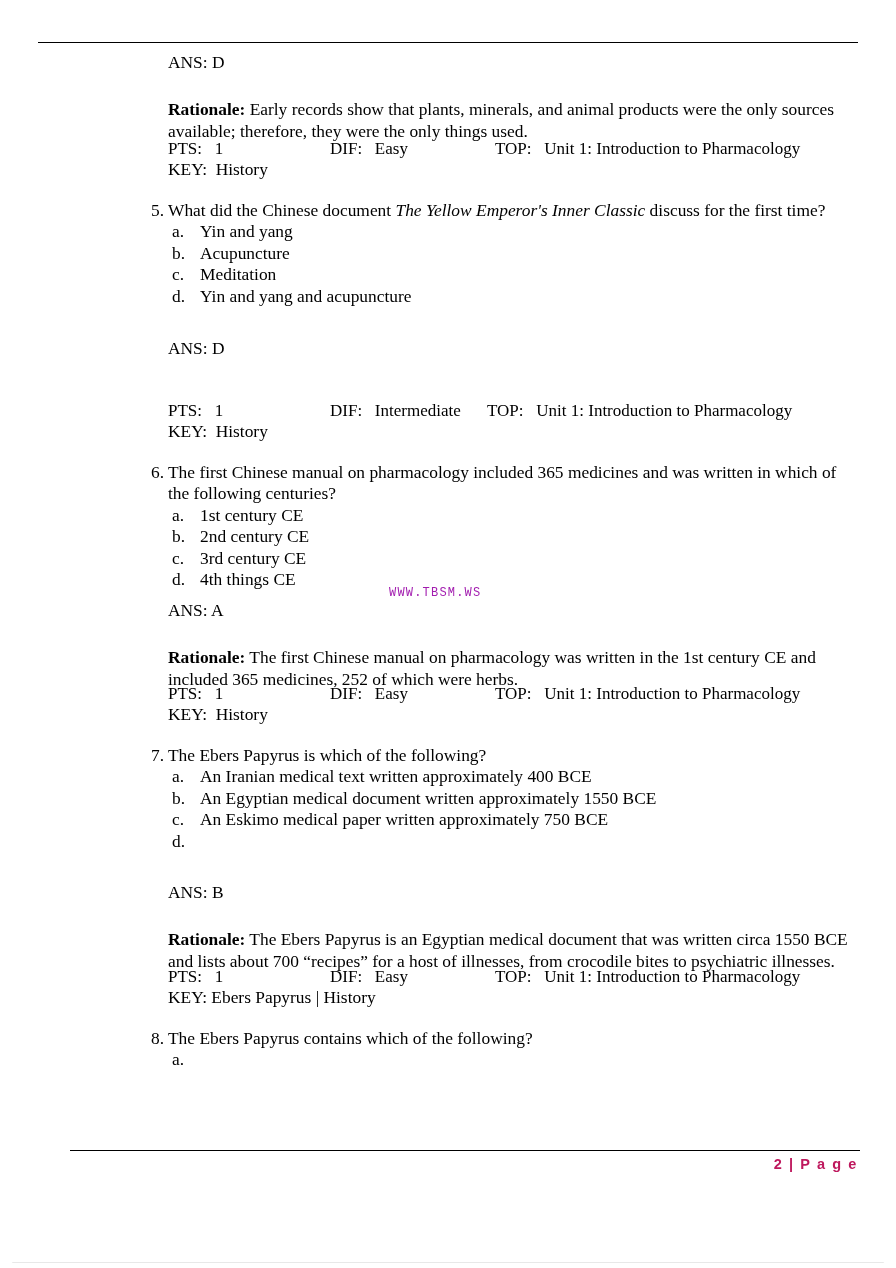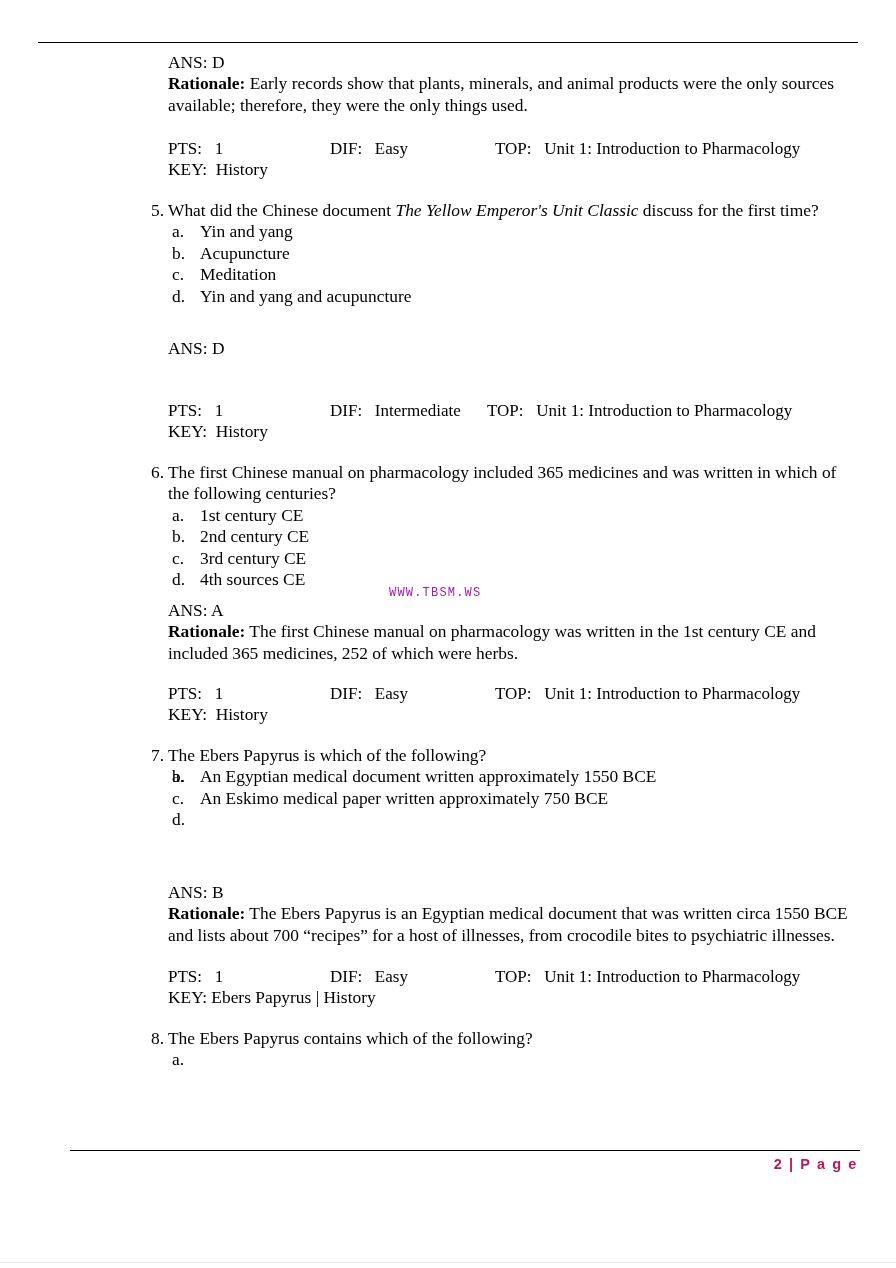--- a/index.html
+++ b/index.html
@@ -12,20 +12,21 @@
     font-family: "Liberation Serif", "DejaVu Serif", serif;
     color: #000000;
   }
   .page {
     position: relative;
     width: 896px;
     height: 1268px;
     background: #ffffff;
     overflow: hidden;
     box-sizing: border-box;
+    border-radius: 29px;
   }
   
   .page-edge {
     position: absolute;
     left: 0;
     right: 0;
     top: 1262px;
     height: 1px;
     background: #e8e8e8;
   }
@@ -65,20 +66,21 @@
     padding: 0;
     white-space: pre-wrap;
   }
   .ansblock {
     position: absolute;
     left: 168px;
     width: 690px;
   }
   .ansblock .rat-line {
     text-indent: 0;
+    margin-top: 26px;
   }
   .lbl-bold { font-weight: bold; }
 
   
   .qitem {
     position: absolute;
     left: 140px;
     width: 716px;
   }
   .qnum {
@@ -162,21 +164,21 @@
     <div class="ptsrow">
       <span class="col-pts">PTS:   1</span>
       <span class="col-dif">DIF:   Easy</span>
       <span class="col-top std">TOP:   Unit 1: Introduction to Pharmacology</span>
     </div>
     <div class="keyrow">KEY:  History</div>
   </div>
 
   <div class="qitem" style="top:200px;">
     <div class="qnum">5.</div>
-    <div class="qtext"><span>What did the Chinese document </span><span class="ital">The Yellow Emperor's Unit Classic</span><span> discuss for the first time?</span></div>
+    <div class="qtext"><span>What did the Chinese document </span><span class="ital">The Yellow Emperor's Inner Classic</span><span> discuss for the first time?</span></div>
     <div class="opts">
       <div class="opt"><span class="optltr">a.</span><span>Yin and yang</span></div>
       <div class="opt"><span class="optltr">b.</span><span>Acupuncture</span></div>
       <div class="opt"><span class="optltr">c.</span><span>Meditation</span></div>
       <div class="opt"><span class="optltr">d.</span><span>Yin and yang and acupuncture</span></div>
     </div>
   </div>
 
   <div class="ansblock" style="top:338px;">
     <div class="ans-line"><span>ANS:</span> <span>D</span></div>
@@ -191,21 +193,21 @@
     <div class="keyrow">KEY:  History</div>
   </div>
 
   <div class="qitem" style="top:462px;">
     <div class="qnum">6.</div>
     <div class="qtext"><span>The first Chinese manual on pharmacology included 365 medicines and was written in which of the following centuries?</span></div>
     <div class="opts">
       <div class="opt"><span class="optltr">a.</span><span>1st century CE</span></div>
       <div class="opt"><span class="optltr">b.</span><span>2nd century CE</span></div>
       <div class="opt"><span class="optltr">c.</span><span>3rd century CE</span></div>
-      <div class="opt"><span class="optltr">d.</span><span>4th sources CE</span></div>
+      <div class="opt"><span class="optltr">d.</span><span>4th things CE</span></div>
     </div>
   </div>
 
   <div class="watermark">WWW.TBSM.WS</div>
 
   <div class="ansblock" style="top:600px;">
     <div class="ans-line"><span>ANS:</span> <span>A</span></div>
     <div class="rat-line"><span class="lbl-bold">Rationale:</span><span> The first Chinese manual on pharmacology was written in the 1st century CE and included 365 medicines, 252 of which were herbs.</span></div>
   </div>
 
@@ -215,21 +217,21 @@
       <span class="col-dif">DIF:   Easy</span>
       <span class="col-top std">TOP:   Unit 1: Introduction to Pharmacology</span>
     </div>
     <div class="keyrow">KEY:  History</div>
   </div>
 
   <div class="qitem" style="top:745px;">
     <div class="qnum">7.</div>
     <div class="qtext"><span>The Ebers Papyrus is which of the following?</span></div>
     <div class="opts">
-      <div class="opt"><span class="optltr">a.</span></div>
+      <div class="opt"><span class="optltr">a.</span><span>An Iranian medical text written approximately 400 BCE</span></div>
       <div class="opt"><span class="optltr">b.</span><span>An Egyptian medical document written approximately 1550 BCE</span></div>
       <div class="opt"><span class="optltr">c.</span><span>An Eskimo medical paper written approximately 750 BCE</span></div>
       <div class="opt"><span class="optltr">d.</span></div>
     </div>
   </div>
 
   <div class="ansblock" style="top:882px;">
     <div class="ans-line"><span>ANS:</span> <span>B</span></div>
     <div class="rat-line"><span class="lbl-bold">Rationale:</span><span> The Ebers Papyrus is an Egyptian medical document that was written circa 1550 BCE and lists about 700 “recipes” for a host of illnesses, from crocodile bites to psychiatric illnesses.</span></div>
   </div>

